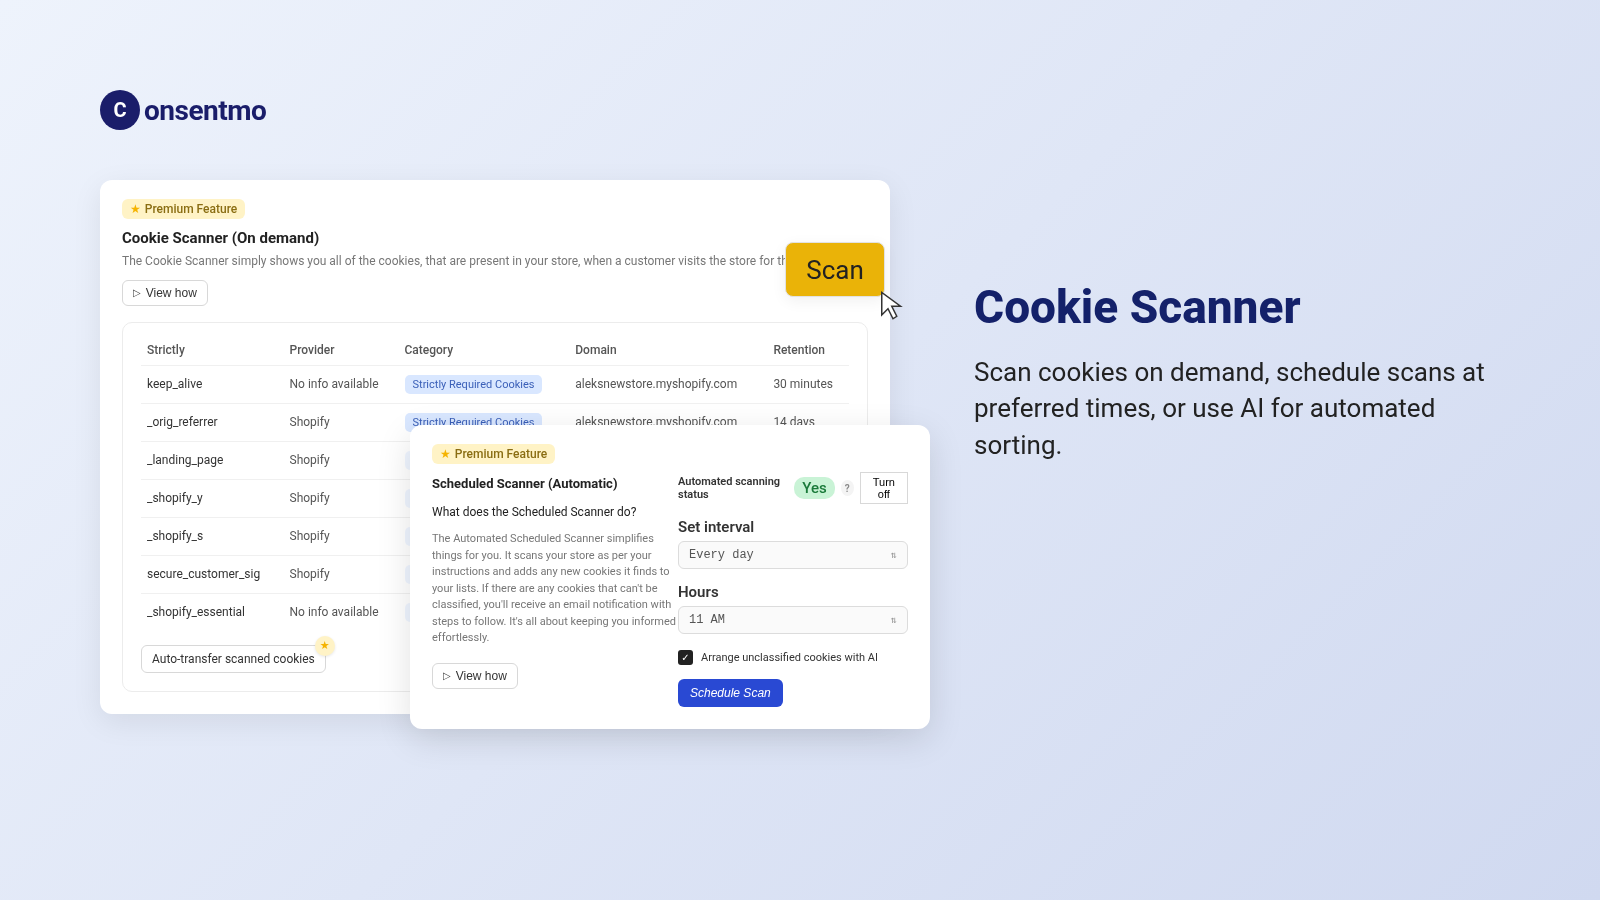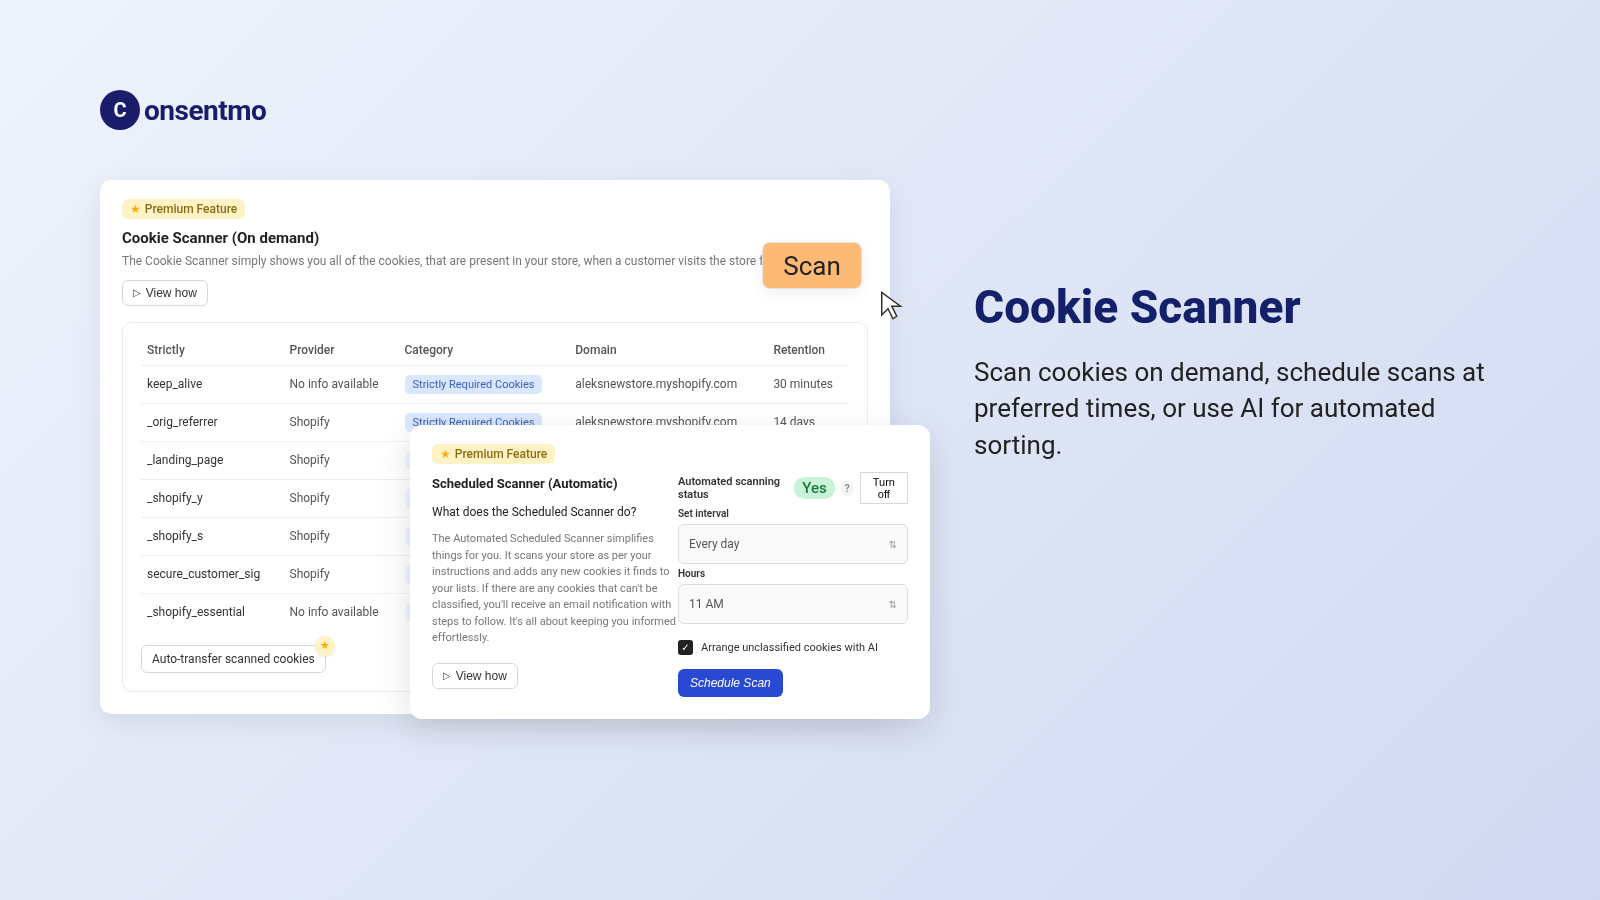--- a/index.html
+++ b/index.html
@@ -41,22 +41,22 @@
   .card1 h3 { font-size: 15px; font-weight: 700; color: #222; margin-top: 10px; }
   .card1 .desc { font-size: 12px; color: #777; margin-top: 6px; line-height: 1.4; }
   .viewhow {
     display: inline-flex; align-items: center; gap: 5px;
     border: 1px solid #d8d8d8; border-radius: 6px; padding: 5px 10px;
     font-size: 12px; color: #333; background: #fff; margin-top: 10px; cursor: pointer;
   }
   .play { font-size: 10px; color: #444; }
 
   .scan-btn {
-    position: absolute; top: 242px; left: 762px; width: 100px; height: 47px;
-    background: #fdba74; border: 1px solid #e2e2e2; border-radius: 8px;
+    position: absolute; top: 242px; left: 785px; width: 100px; height: 55px;
+    background: #eab308; border: 1px solid #e2e2e2; border-radius: 8px;
     display: flex; align-items: center; justify-content: center;
     font-size: 26px; font-weight: 400; color: #222;
     box-shadow: 0 4px 15px rgba(0,0,0,0.06); cursor: pointer; z-index: 5;
   }
   .cursor {
     position: absolute; top: 290px; left: 878px; z-index: 6;
     width: 30px; height: 30px;
   }
 
   .table-wrap {
@@ -95,25 +95,25 @@
   .card2-right { width: 230px; }
   .card2 h4 { font-size: 13px; font-weight: 700; color: #222; margin-top: 4px; }
   .card2 .q { font-size: 12px; font-weight: 400; color: #222; margin-top: 14px; }
   .card2 .body { font-size: 11px; color: #777; line-height: 1.5; margin-top: 12px; }
 
   .status-row { display: flex; align-items: center; gap: 6px; font-size: 11px; color: #333; font-weight: 600; }
   .yes-pill { background: #c9f3d6; color: #1a7a3a; padding: 2px 8px; border-radius: 10px; font-size: 15px; font-weight: 500; }
   .help { width: 16px; height: 16px; border-radius: 50%; background: #f4f4f4; display: flex; align-items: center; justify-content: center; font-size: 10px; color: #888; cursor: pointer; }
   .turnoff { border: 1px solid #d8d8d8; border-radius: 0; padding: 3px 8px; font-size: 11px; background: #fff; cursor: pointer; margin-left: auto; }
 
-  .field-label { font-size: 10px; font-weight: 600; color: #333; margin-top: 4px; }
+  .field-label { font-size: 15px; font-weight: 600; color: #333; margin-top: 14px; }
   .select {
     display: flex; align-items: center; justify-content: space-between;
-    border: 1px solid #dcdcdc; border-radius: 6px; padding: 12px 10px;
-    font-size: 12px; color: #555; background: #fafafa; margin-top: 5px; cursor: pointer;
+    border: 1px solid #dcdcdc; border-radius: 6px; padding: 6px 10px;
+    font-size: 12px; color: #555; background: #fafafa; margin-top: 5px; cursor: pointer; font-family: Liberation Mono, monospace;
   }
   .chev { font-size: 10px; color: #999; }
 
   .check-row { display: flex; align-items: center; gap: 8px; margin-top: 16px; font-size: 11px; color: #333; }
   .checkbox {
     width: 15px; height: 15px; border-radius: 3px; background: #222;
     display: flex; align-items: center; justify-content: center; color: #fff; font-size: 10px; cursor: pointer;
   }
   .schedule-btn {
     margin-top: 14px; display: inline-block;

